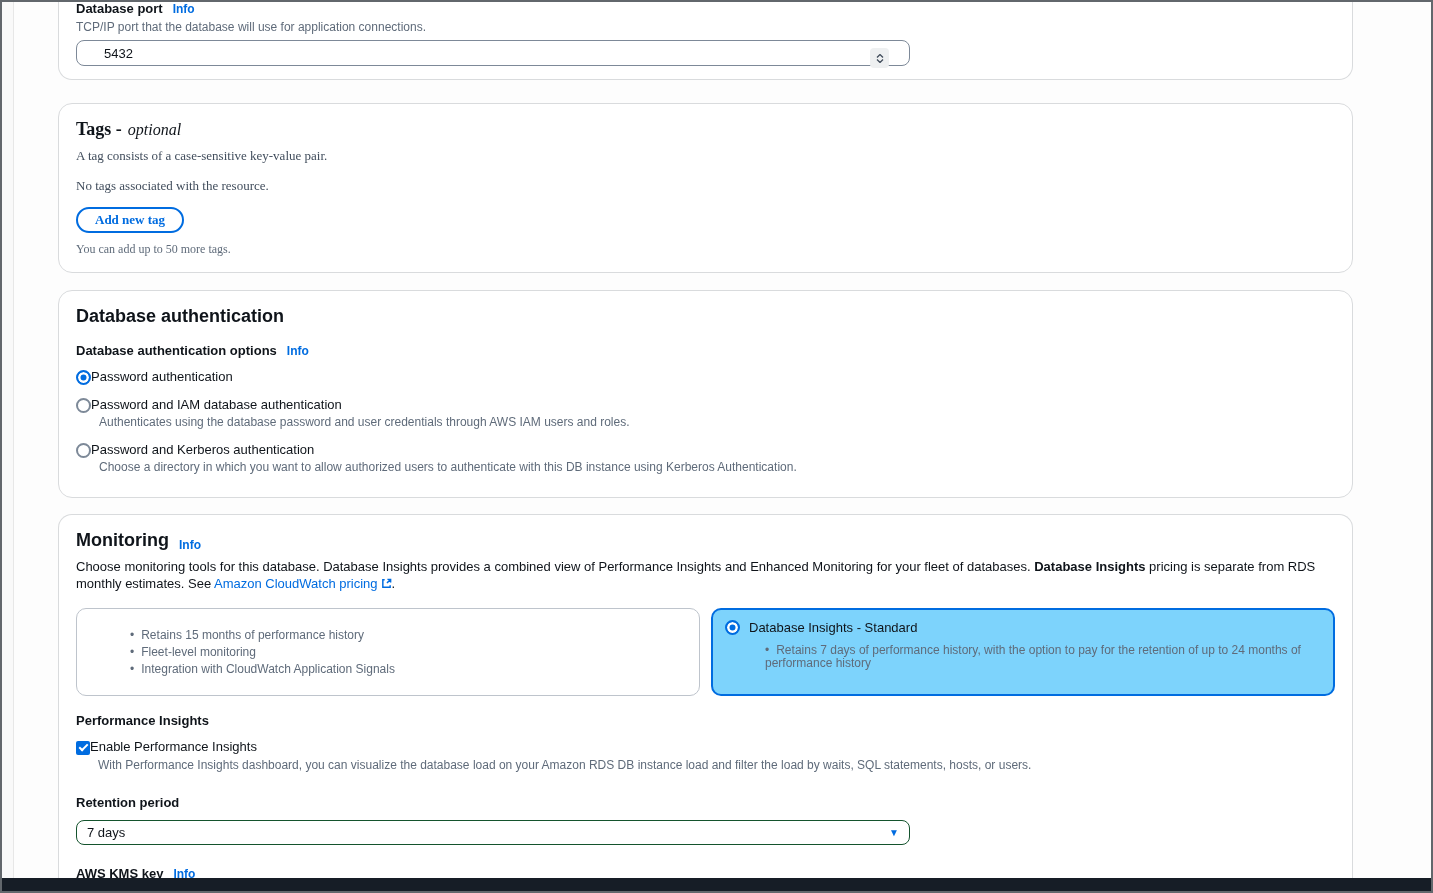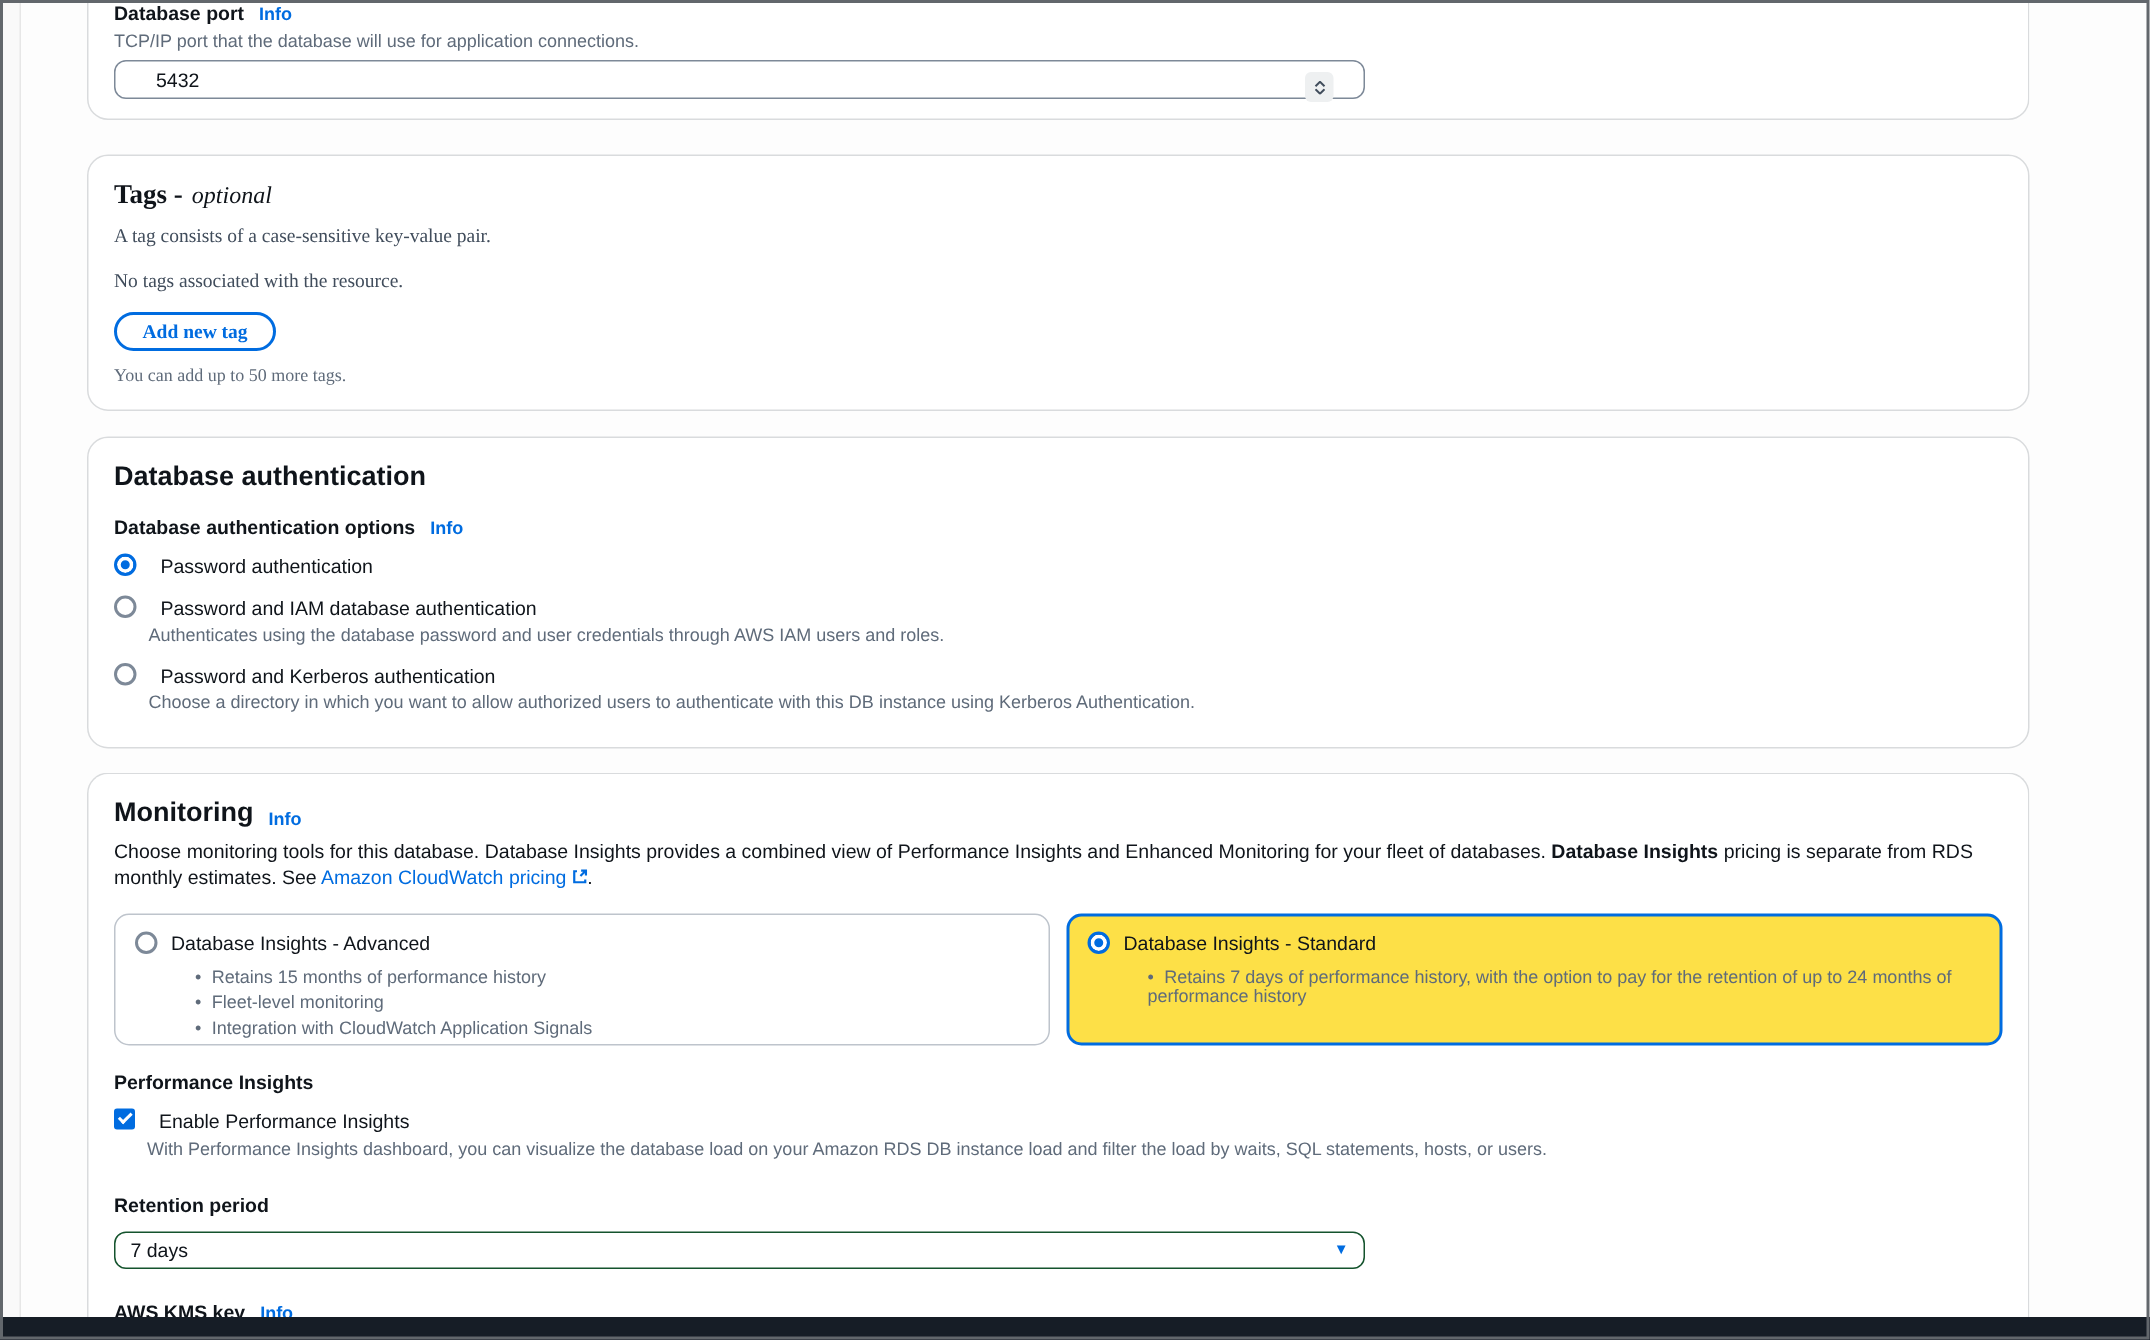--- a/index.html
+++ b/index.html
@@ -48,39 +48,39 @@
   .btn-secondary{
     display:inline-block;box-sizing:border-box;margin-top:13px;
     border:2px solid #006ce0;border-radius:15px;background:#fff;
     color:#006ce0;font-weight:700;font-size:13px;line-height:18px;
     padding:2px 17px;cursor:pointer;font-family:inherit;
   }
 
   .radio{box-sizing:border-box;width:15px;height:15px;border-radius:50%;border:2px solid #7d8998;background:#fff;flex:none;}
   .radio.checked{border:2px solid #006ce0;background:#006ce0;box-shadow:inset 0 0 0 2.5px #fff;}
   .option{margin-top:11px;}
-  .option-head{display:flex;align-items:flex-start;gap:16px;cursor:pointer;}
+  .option-head{display:flex;align-items:flex-end;gap:0;cursor:pointer;}
   .option-label{font-size:13px;color:#0f141a;line-height:17px;}
   .option-desc{margin:2px 0 0 23px;}
 
   .checkbox{box-sizing:border-box;width:14px;height:14px;border-radius:2px;background:#006ce0;position:relative;flex:none;cursor:pointer;}
   .checkbox::after{content:"";position:absolute;left:3px;top:3px;width:7px;height:3px;
     border-left:2px solid #fff;border-bottom:2px solid #fff;transform:rotate(-45deg);}
 
   .mon-desc{margin-top:7px;font-size:13px;color:#0f141a;line-height:16.5px;max-width:1252px;}
   .mon-desc b{font-weight:700;}
   .text-link{color:#006ce0;text-decoration:none;cursor:pointer;text-align:center;}
   .ext-icon{display:inline-block;vertical-align:-1px;margin-left:3px;}
 
   .tiles{display:flex;gap:11px;margin-top:15px;}
   .tile{
     box-sizing:border-box;flex:1;height:88px;background:#fff;
     border:1px solid #bec4cc;border-radius:10px;padding:11px 13px;cursor:pointer;
   }
-  .tile.selected{border:2px solid #006ce0;background:#fde047;padding:10px 12px;}
+  .tile.selected{border:2px solid #006ce0;background:#7dd3fc;padding:10px 12px;}
   .tile-head{display:flex;align-items:center;gap:9px;}
   .tile-label{font-size:13px;color:#0f141a;}
   .bullets{list-style:none;margin:9px 0 0 40px;padding:0;}
   .bullets li{font-size:12px;color:#5f6b7a;line-height:13px;margin-top:4px;}
   .bullets li::before{content:"•";margin-right:7px;color:#5f6b7a;}
 
   .select{
     box-sizing:border-box;width:834px;height:25px;margin-top:9px;
     border:1px solid #14532d;border-radius:8px;background:#fff;
     display:flex;align-items:center;justify-content:space-between;
@@ -168,24 +168,20 @@
 
     <div class="mon-desc">
       <span>Choose monitoring tools for this database. Database Insights provides a combined view of Performance Insights and Enhanced Monitoring for your fleet of databases. </span><b>Database Insights</b><span> pricing is separate from RDS monthly estimates. See </span><a class="text-link"><span>Amazon CloudWatch pricing</span><span class="ext-icon"><svg width="11" height="11" viewBox="0 0 12 12">
               <path d="M4 2 H2 V10 H10 V8" fill="none" stroke="#006ce0" stroke-width="1.6"></path>
               <path d="M6.5 5.5 L10.5 1.5 M7 1.5 H10.5 V5" fill="none" stroke="#006ce0" stroke-width="1.6"></path>
             </svg></span></a><span>.</span>
     </div>
 
     <div class="tiles">
       <div class="tile">
-        <div class="tile-head">
-          <span class="radio"></span>
-          <span class="tile-label">Database Insights - Advanced</span>
-        </div>
         <ul class="bullets">
           <li>Retains 15 months of performance history</li>
           <li>Fleet-level monitoring</li>
           <li>Integration with CloudWatch Application Signals</li>
         </ul>
       </div>
       <div class="tile selected">
         <div class="tile-head">
           <span class="radio checked"></span>
           <span class="tile-label">Database Insights - Standard</span>

